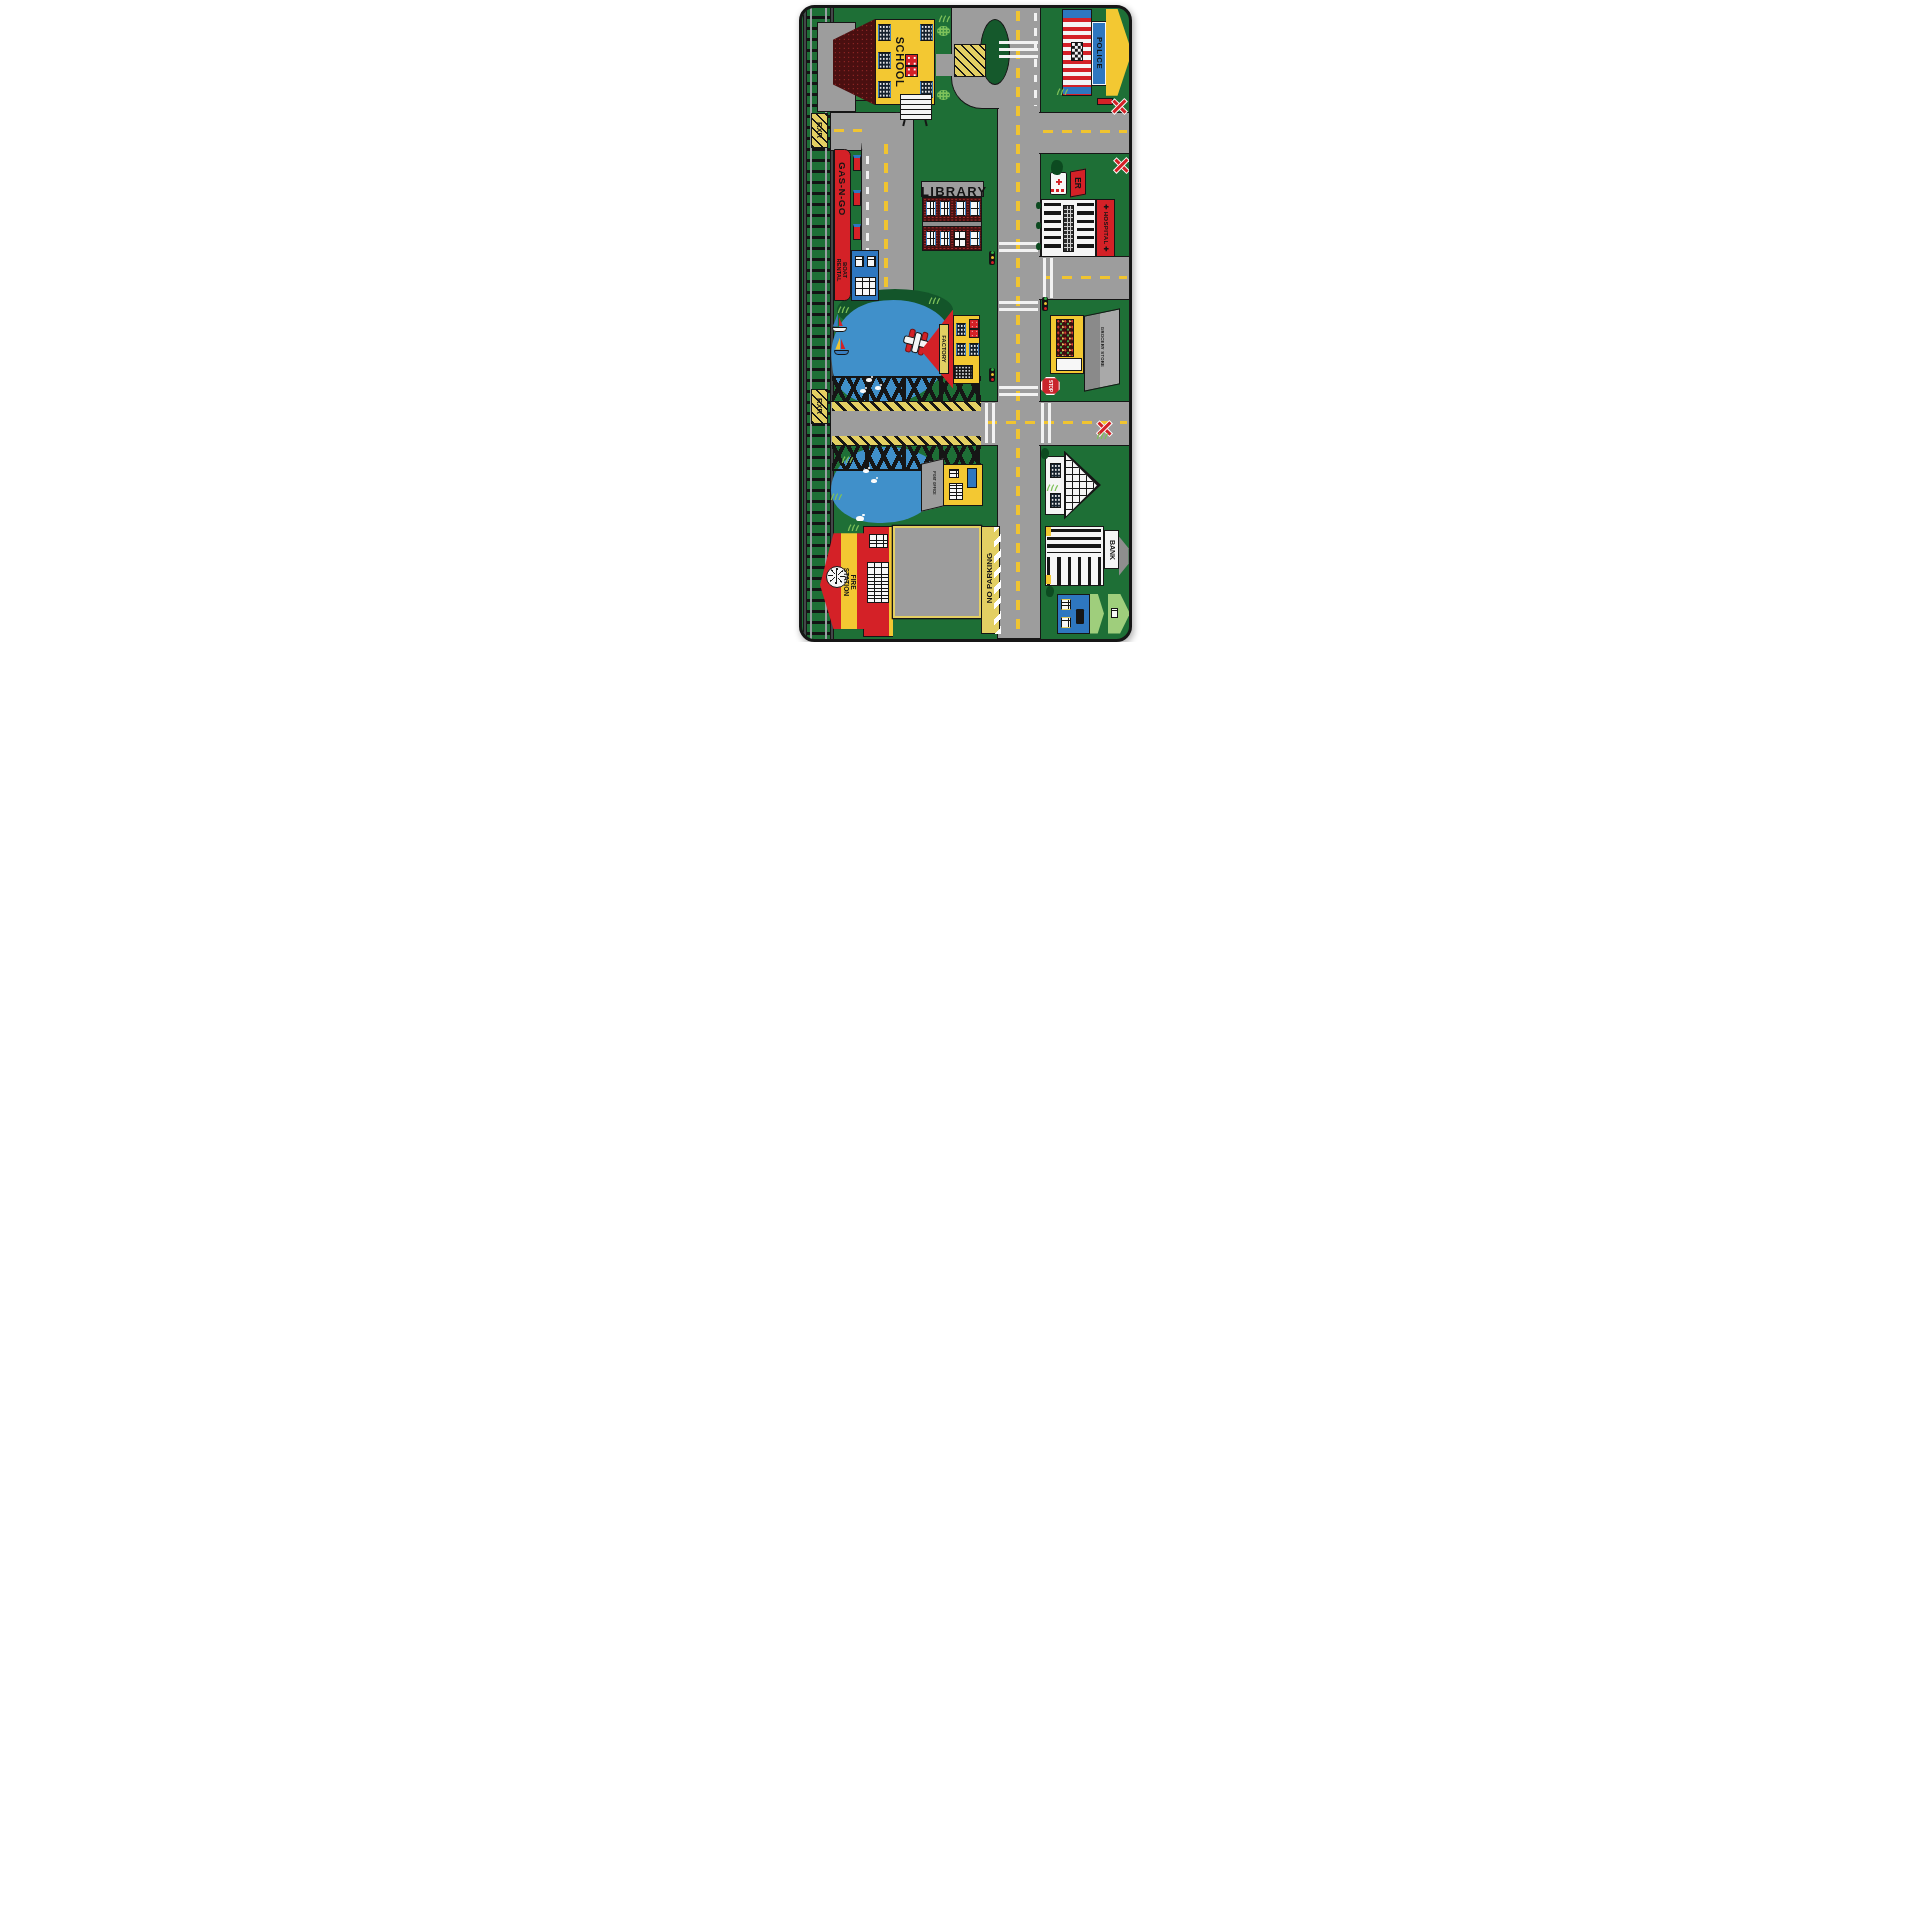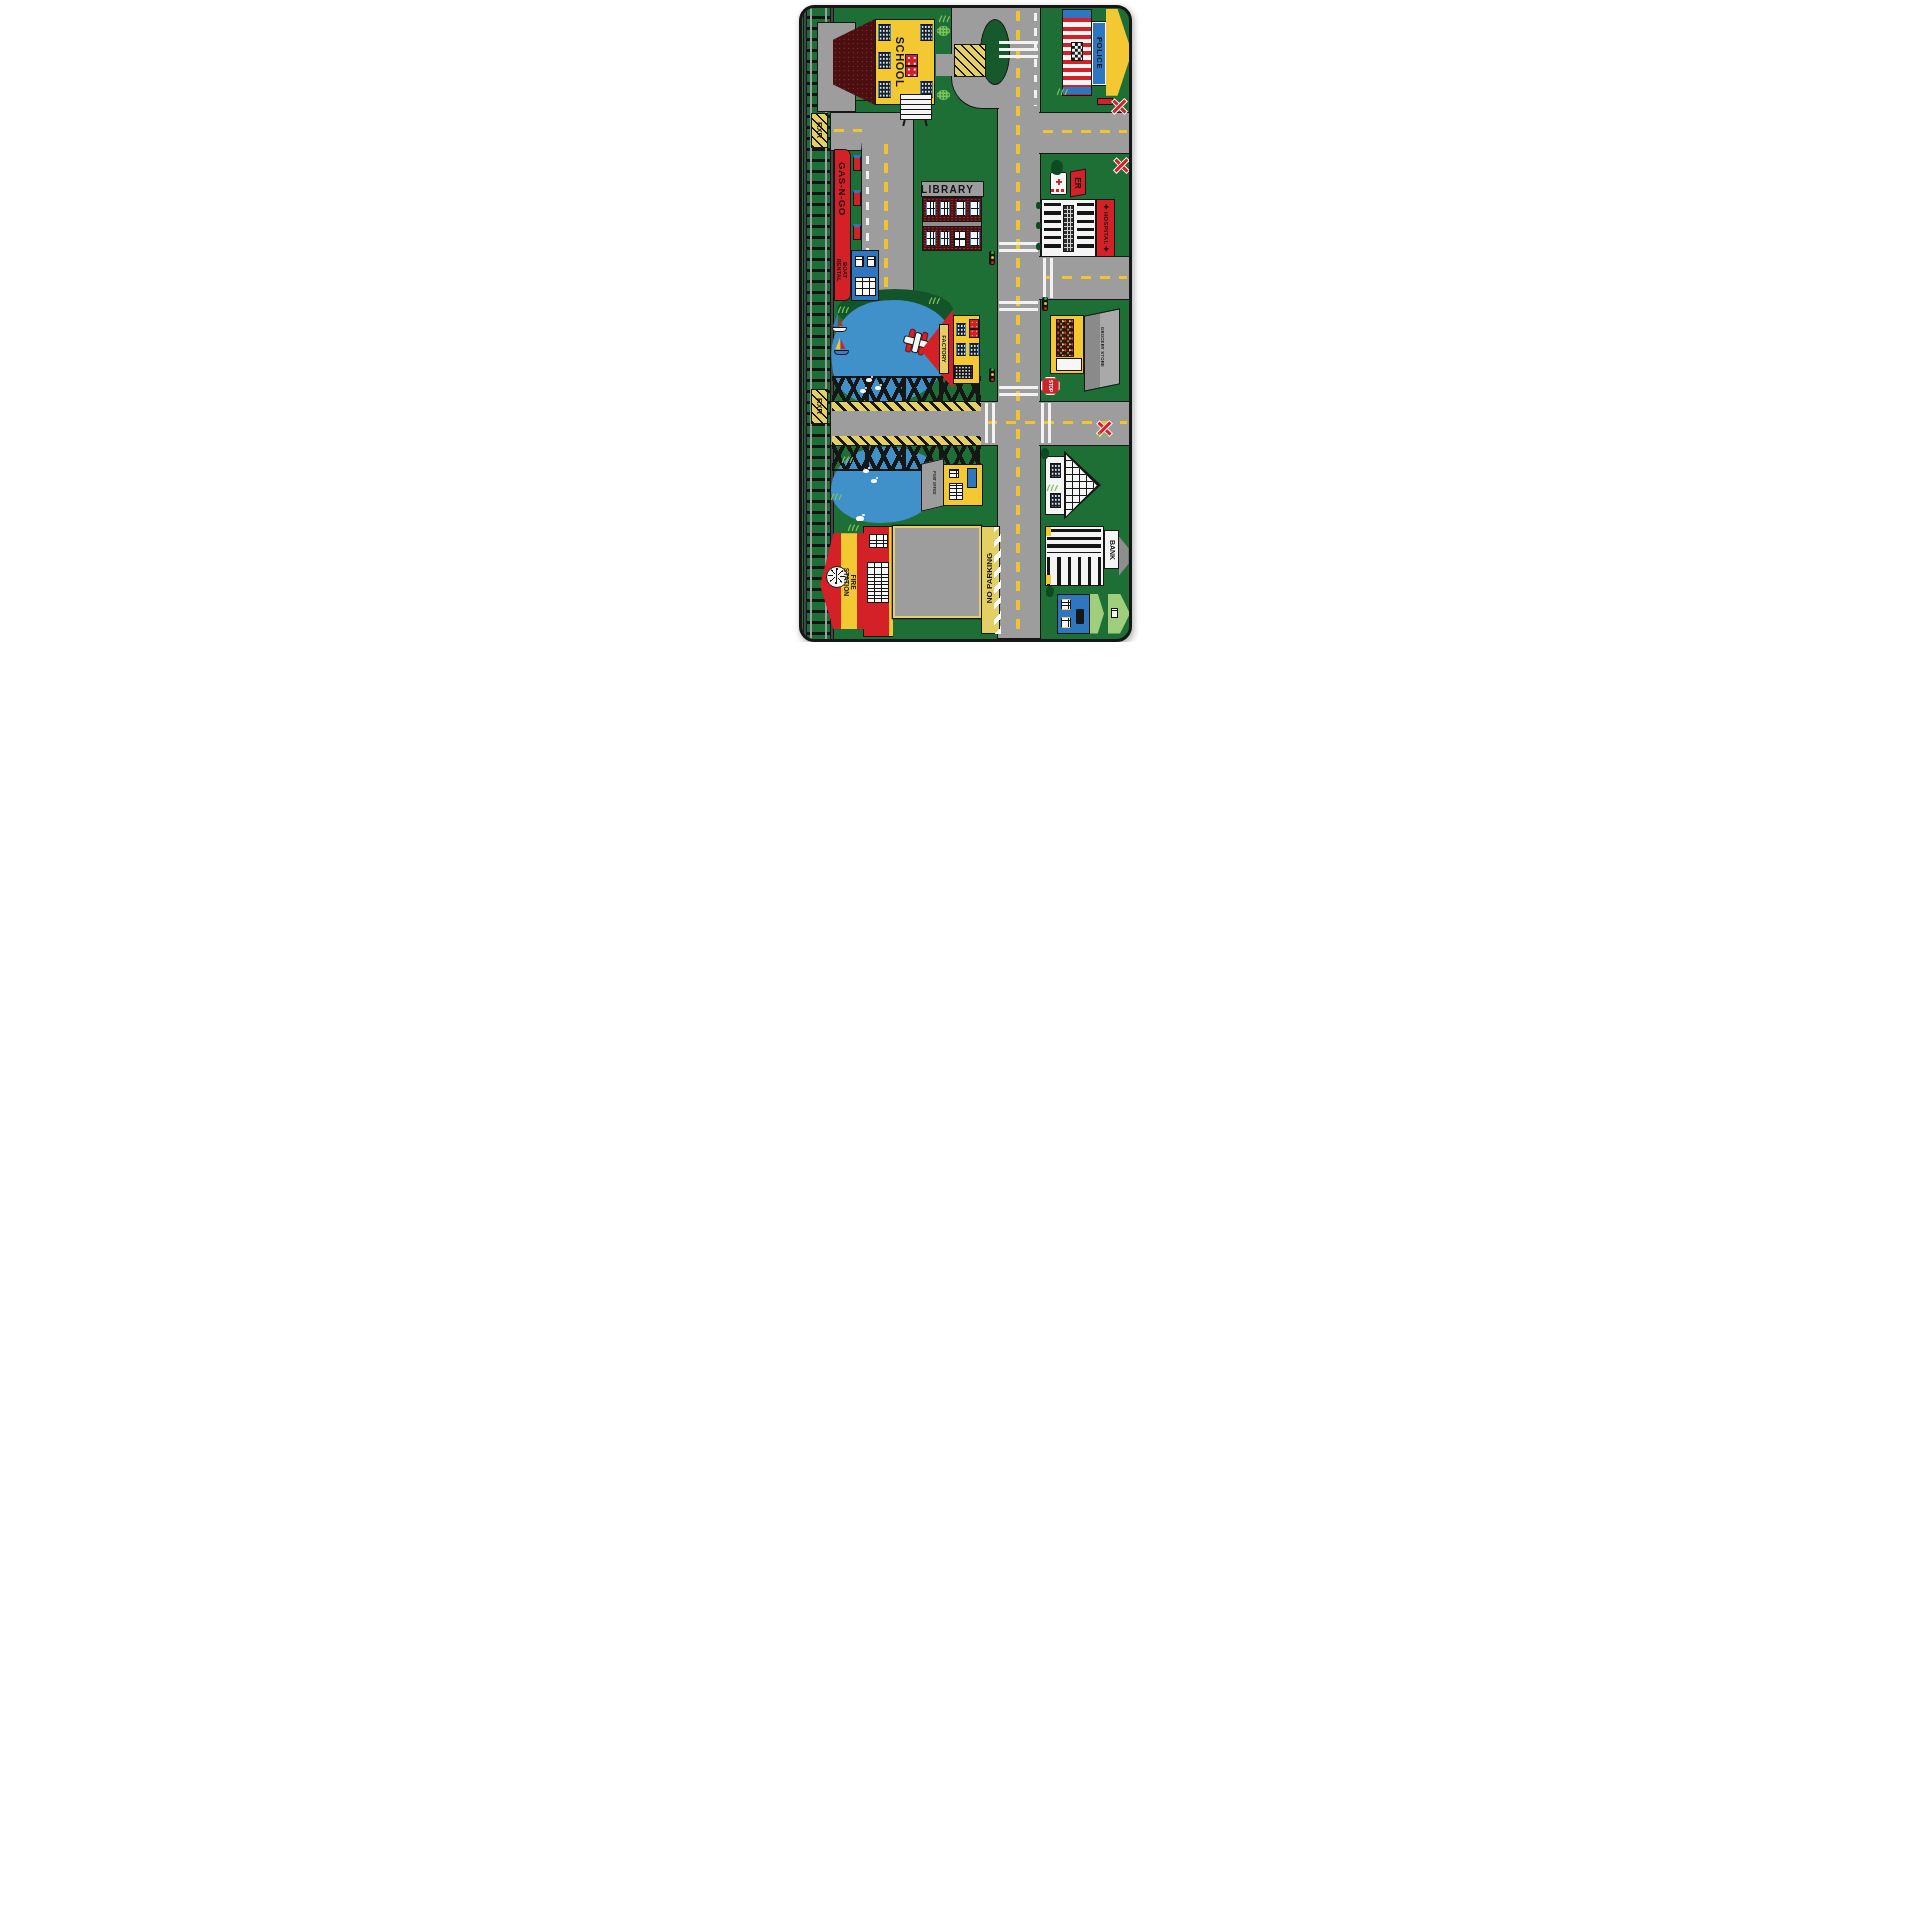--- a/index.html
+++ b/index.html
@@ -168,21 +168,21 @@
         <i style="transform:rotate(45deg);"></i>
         <i style="transform:rotate(-45deg);"></i>
       </div>
     <div class="xmark" style="left:294px;top:413px;">
         <i style="transform:rotate(45deg);"></i>
         <i style="transform:rotate(-45deg);"></i>
       </div>
 
     <div class="abs" style="left:119px;top:173px;width:63px;height:71px;">
       <div class="abs" style="left:0;top:0;width:63px;height:16.7px;background:#9d9d9d;border:1.3px solid #161616;box-sizing:border-box;"></div>
-      <div class="hline" style="left:0;top:3.9px;width:50px;font-size:10px;letter-spacing:1.3px;">LIBRARY</div>
+      <div class="hline" style="left:0;top:3.9px;width:50px;font-size:13px;letter-spacing:1.3px;">LIBRARY</div>
       <div class="abs" style="left:1.3px;top:16.7px;width:60px;height:54px;background-color:#471111;border:1.3px solid #161616;box-sizing:border-box;background-image:radial-gradient(#b03030 0.5px,transparent 0.7px);background-size:3.9px 2.6px;"></div>
       <div class="wgrid" style="left:5.1px;top:20.5px;width:10.3px;height:15.4px;border-left:1.9px solid #3a7fc1;border-right:1.9px solid #3a7fc1;"></div>
       <div class="wgrid" style="left:19px;top:20.5px;width:10.3px;height:15.4px;border-left:1.9px solid #3a7fc1;border-right:1.9px solid #3a7fc1;"></div>
       <div class="wgrid" style="left:35px;top:20.5px;width:10.3px;height:15.4px;border-left:1.9px solid #3a7fc1;border-right:1.9px solid #3a7fc1;"></div>
       <div class="wgrid" style="left:49px;top:20.5px;width:10.3px;height:15.4px;border-left:1.9px solid #3a7fc1;border-right:1.9px solid #3a7fc1;"></div>
       <div class="abs" style="left:1.3px;top:40px;width:60px;height:6.4px;background:#8e8e8e;border:0.6px solid #161616;box-sizing:border-box;"></div>
       <div class="wgrid" style="left:5.1px;top:50px;width:10.3px;height:15.4px;border-left:1.9px solid #3a7fc1;border-right:1.9px solid #3a7fc1;"></div>
       <div class="wgrid" style="left:19px;top:50px;width:10.3px;height:15.4px;border-left:1.9px solid #3a7fc1;border-right:1.9px solid #3a7fc1;"></div>
       <div class="abs" style="left:33px;top:50px;width:11.6px;height:16.7px;background:#f7f7f7;border:1.3px solid #141414;box-sizing:border-box;background-image:linear-gradient(90deg,transparent 0 3.9px,#141414 3.9px 5.1px,transparent 5.1px),linear-gradient(180deg,transparent 0 6.4px,#141414 6.4px 7.7px,transparent 7.7px);"></div>
       <div class="wgrid" style="left:49px;top:50px;width:10.3px;height:15.4px;border-left:1.9px solid #3a7fc1;border-right:1.9px solid #3a7fc1;"></div>

